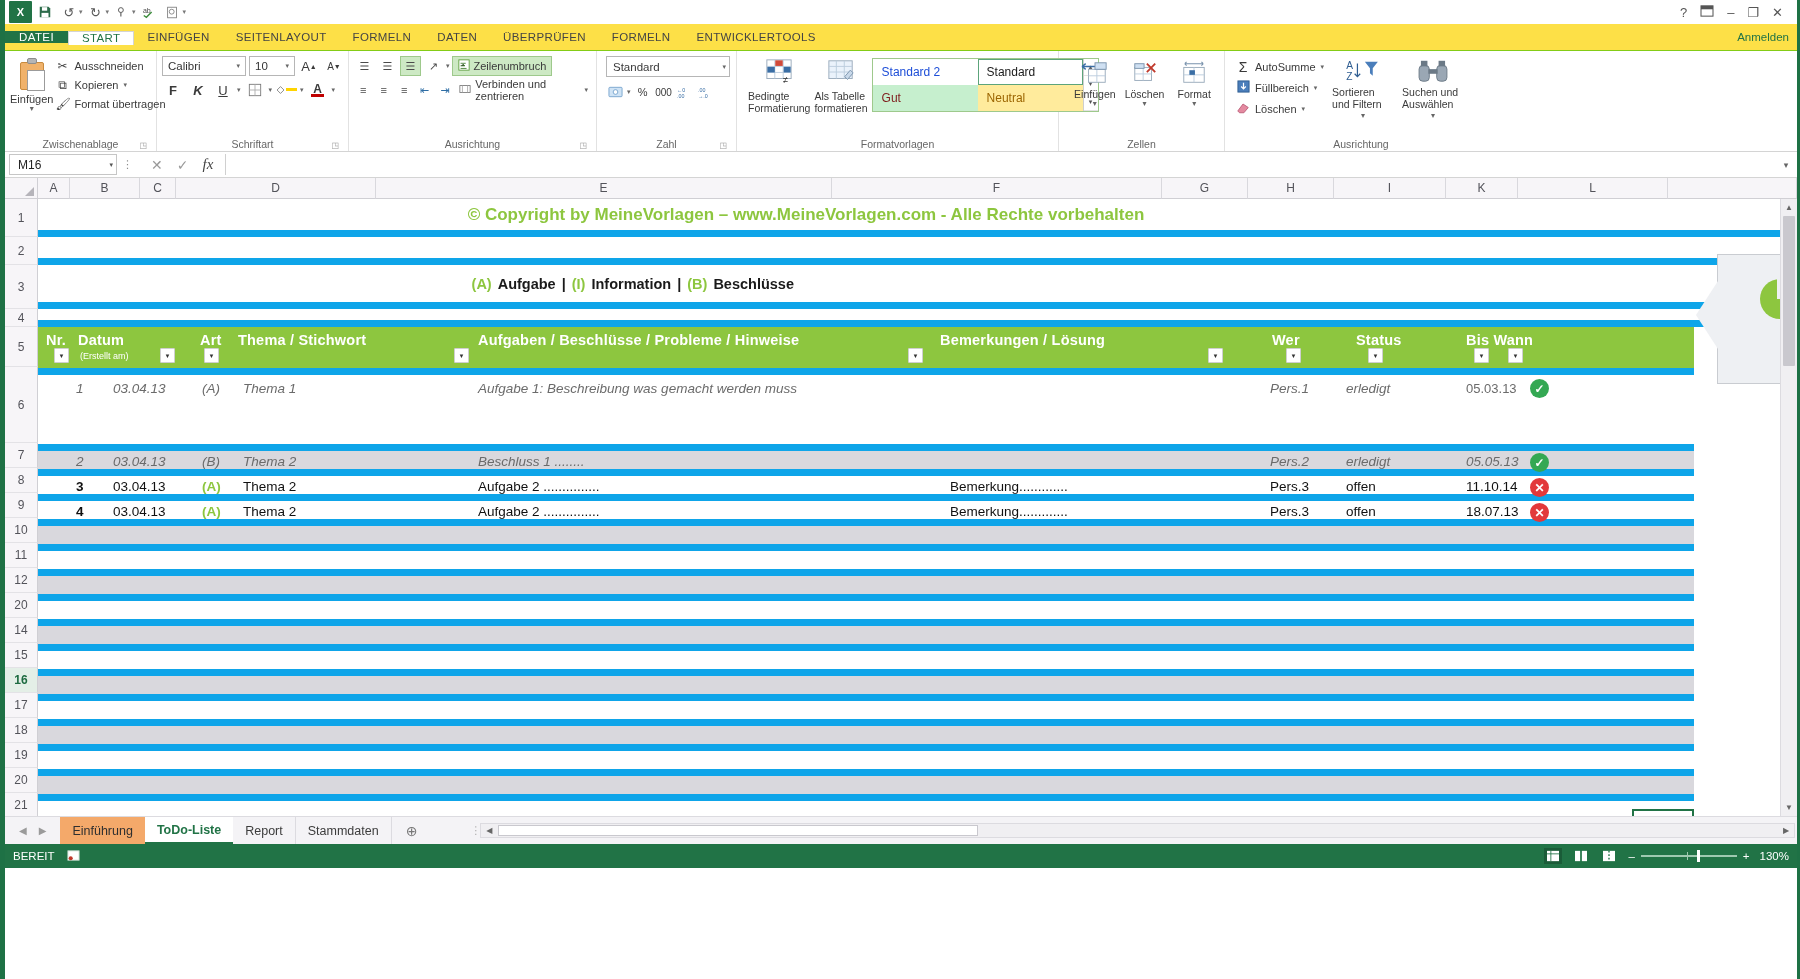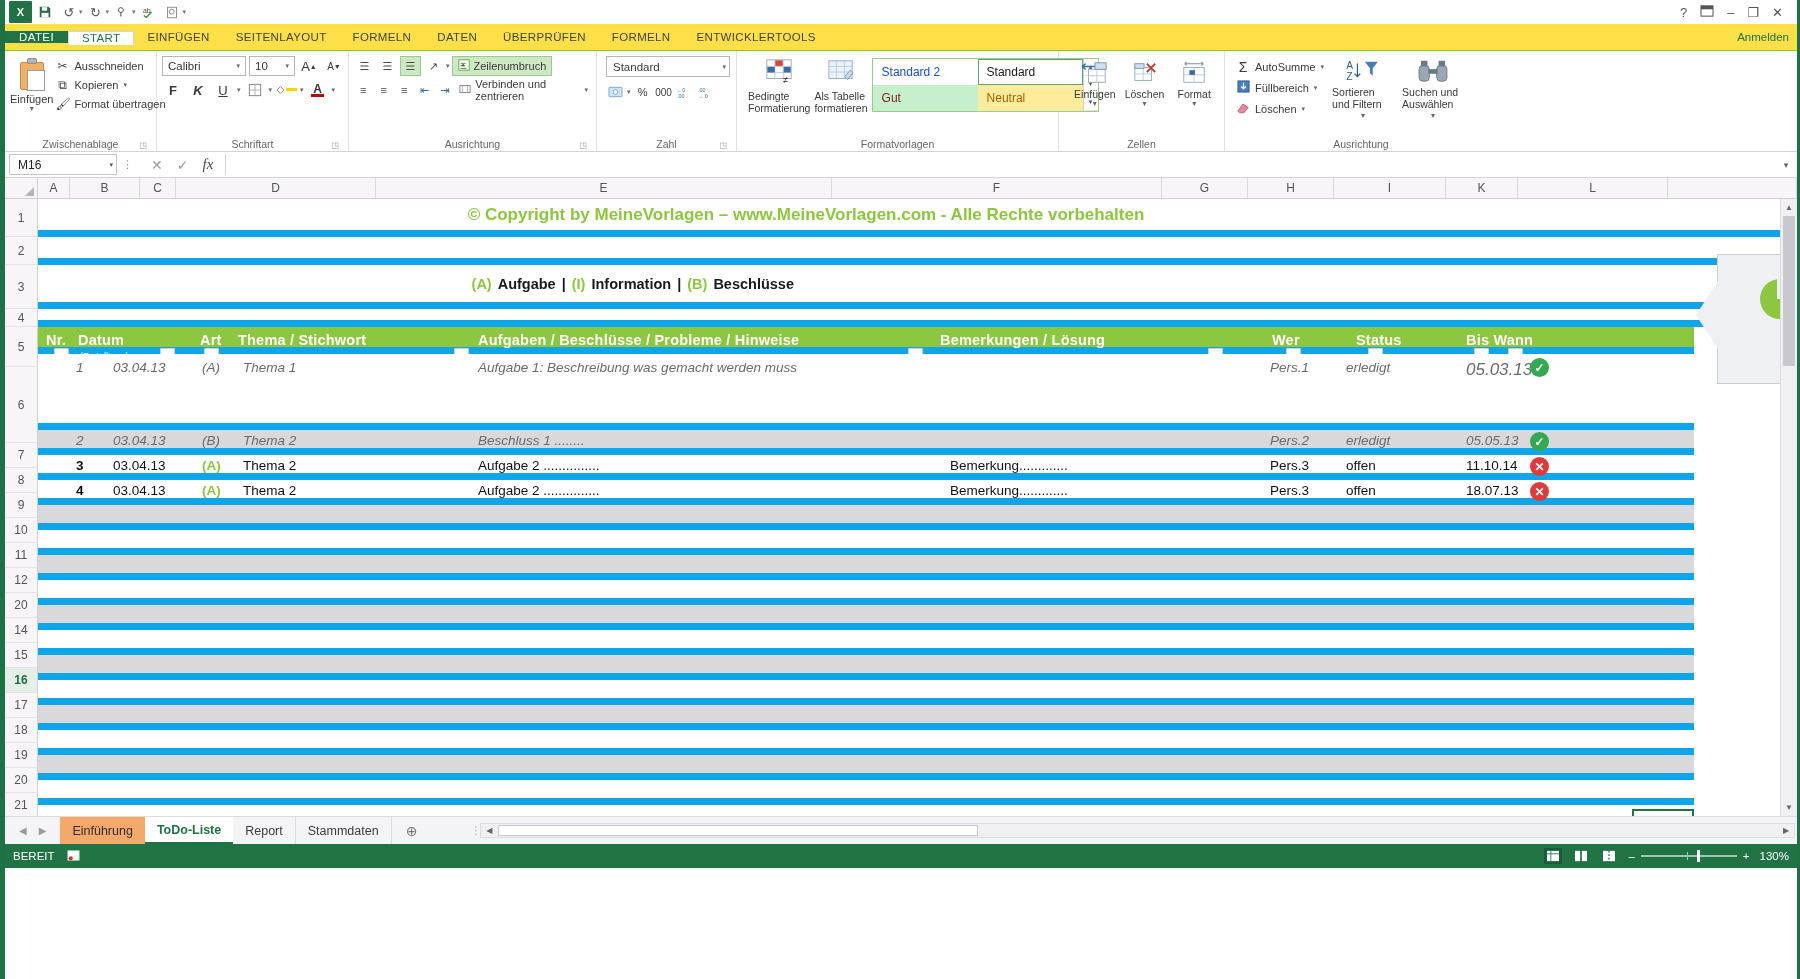--- a/index.html
+++ b/index.html
@@ -844,21 +844,21 @@
             <span>|</span>
             <span class="g">(B)</span>
             <span>Beschlüsse</span>
           </div>
         </div>
 
         <div class="gridrow" style="height:18px">
             <div class="cell" style="width:1656px"></div>
           </div>
 
-        <div class="gridrow thead" style="height:27px;width:1656px;position:relative">
+        <div class="gridrow thead" style="height:48px;width:1656px;position:relative">
           <div style="position:absolute;left:8px;top:5px" class="htxt">Nr.</div>
           <div style="position:absolute;left:40px;top:5px" class="htxt">Datum</div>
           <div style="position:absolute;left:42px;top:24px;font-size:9px;font-weight:normal">(Erstellt am)</div>
           <div style="position:absolute;left:162px;top:5px" class="htxt">Art</div>
           <div style="position:absolute;left:200px;top:5px" class="htxt">Thema / Stichwort</div>
           <div style="position:absolute;left:440px;top:5px" class="htxt">Aufgaben / Beschlüsse / Probleme / Hinweise</div>
           <div style="position:absolute;left:902px;top:5px" class="htxt">Bemerkungen / Lösung</div>
           <div style="position:absolute;left:1234px;top:5px" class="htxt">Wer</div>
           <div style="position:absolute;left:1318px;top:5px" class="htxt">Status</div>
           <div style="position:absolute;left:1428px;top:5px" class="htxt">Bis Wann</div>
@@ -875,21 +875,21 @@
         </div>
 
         <div class="gridrow" style="height:76px;width:1656px;position:relative;background:#fff;align-items:flex-start">
           <div style="position:absolute;left:38px;top:6px;font-style:italic;color:#6b6b6b;font-size:13.5px">1</div>
           <div style="position:absolute;left:75px;top:6px;font-style:italic;color:#6b6b6b;font-size:13.5px">03.04.13</div>
           <div style="position:absolute;left:164px;top:6px;font-style:italic;color:#6b6b6b;font-size:13.5px">(A)</div>
           <div style="position:absolute;left:205px;top:6px;font-style:italic;color:#6b6b6b;font-size:13.5px">Thema 1</div>
           <div style="position:absolute;left:440px;top:6px;font-style:italic;color:#6b6b6b;font-size:13.5px;white-space:nowrap">Aufgabe 1:  Beschreibung  was gemacht werden muss</div>
           <div style="position:absolute;left:1232px;top:6px;font-style:italic;color:#6b6b6b;font-size:13.5px">Pers.1</div>
           <div style="position:absolute;left:1308px;top:6px;font-style:italic;color:#6b6b6b;font-size:13.5px">erledigt</div>
-          <div style="position:absolute;left:1428px;top:6px;font-style:italic;color:#6b6b6b;font-size:17px">05.03.13</div>
+          <div style="position:absolute;left:1428px;top:6px;color:#6b6b6b;font-size:13px">05.03.13</div>
           <div class="cdone" style="position:absolute;left:1492px;top:4px">✓</div>
         </div>
 
         <div class="gridrow alt" style="height:25px;width:1656px;position:relative">
           <div style="position:absolute;left:38px;top:3px;font-style:italic;color:#6b6b6b;font-size:13.5px">2</div>
           <div style="position:absolute;left:75px;top:3px;font-style:italic;color:#6b6b6b;font-size:13.5px">03.04.13</div>
           <div style="position:absolute;left:164px;top:3px;font-style:italic;color:#6b6b6b;font-size:13.5px">(B)</div>
           <div style="position:absolute;left:205px;top:3px;font-style:italic;color:#6b6b6b;font-size:13.5px">Thema 2</div>
           <div style="position:absolute;left:440px;top:3px;font-style:italic;color:#6b6b6b;font-size:13.5px">Beschluss 1 ........</div>
           <div style="position:absolute;left:912px;top:3px;font-style:italic;color:#6b6b6b;font-size:13.5px"></div>

